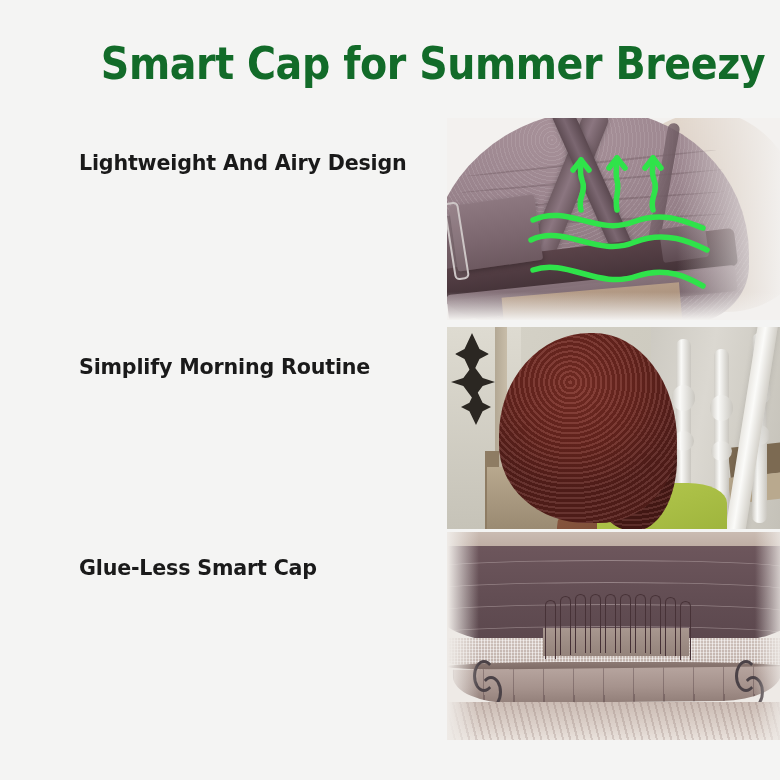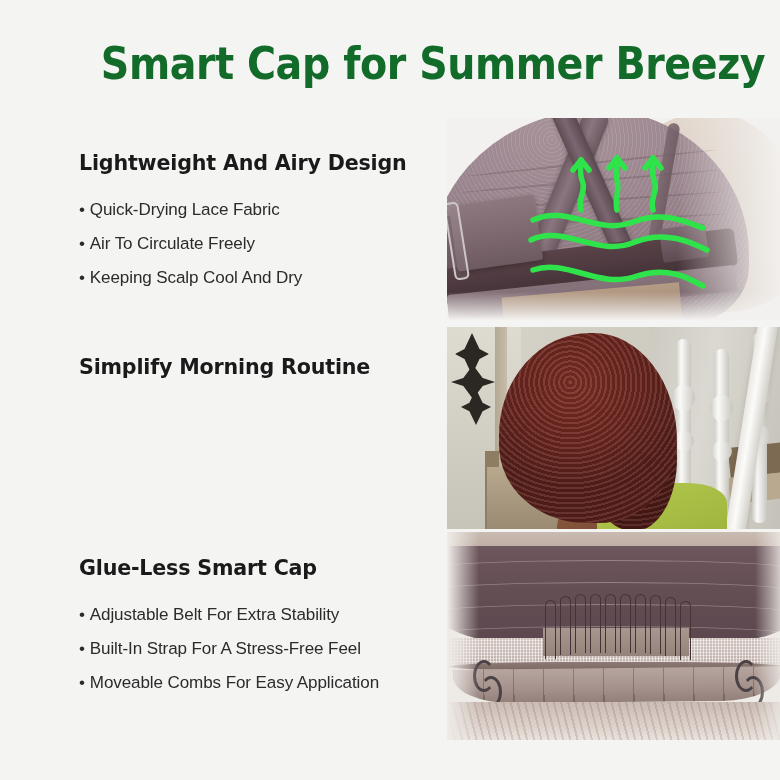--- a/index.html
+++ b/index.html
@@ -389,38 +389,28 @@
 <body>
 
 <div class="page">
 
   <div class="title" style="color:#126b29">Smart Cap for Summer Breezy</div>
 
   <div class="left-col">
 
     <div class="section sec-1">
       <div class="sec-head">Lightweight And Airy Design</div>
-      <ul class="bullets">
-        <li><span class="bul">•</span><span>Quick-Drying Lace Fabric</span></li>
-        <li><span class="bul">•</span><span>Air To Circulate Freely</span></li>
-        <li><span class="bul">•</span><span>Keeping Scalp Cool And Dry</span></li>
-      </ul>
     </div>
 
     <div class="section sec-2">
       <div class="sec-head">Simplify Morning Routine</div>
     </div>
 
     <div class="section sec-3">
       <div class="sec-head">Glue-Less Smart Cap</div>
-      <ul class="bullets">
-        <li><span class="bul">•</span><span>Adjustable Belt For Extra Stability</span></li>
-        <li><span class="bul">•</span><span>Built-In Strap For A Stress-Free Feel</span></li>
-        <li class="wrap"><span class="bul">•</span><span>Moveable Combs For Easy Application</span></li>
-      </ul>
     </div>
 
   </div>
 
   <div class="img-col">
 
     <div class="shot shot-1">
       <div class="s1-bg"></div>
       <div class="s1-far"></div>
       <div class="s1-dome"></div>

